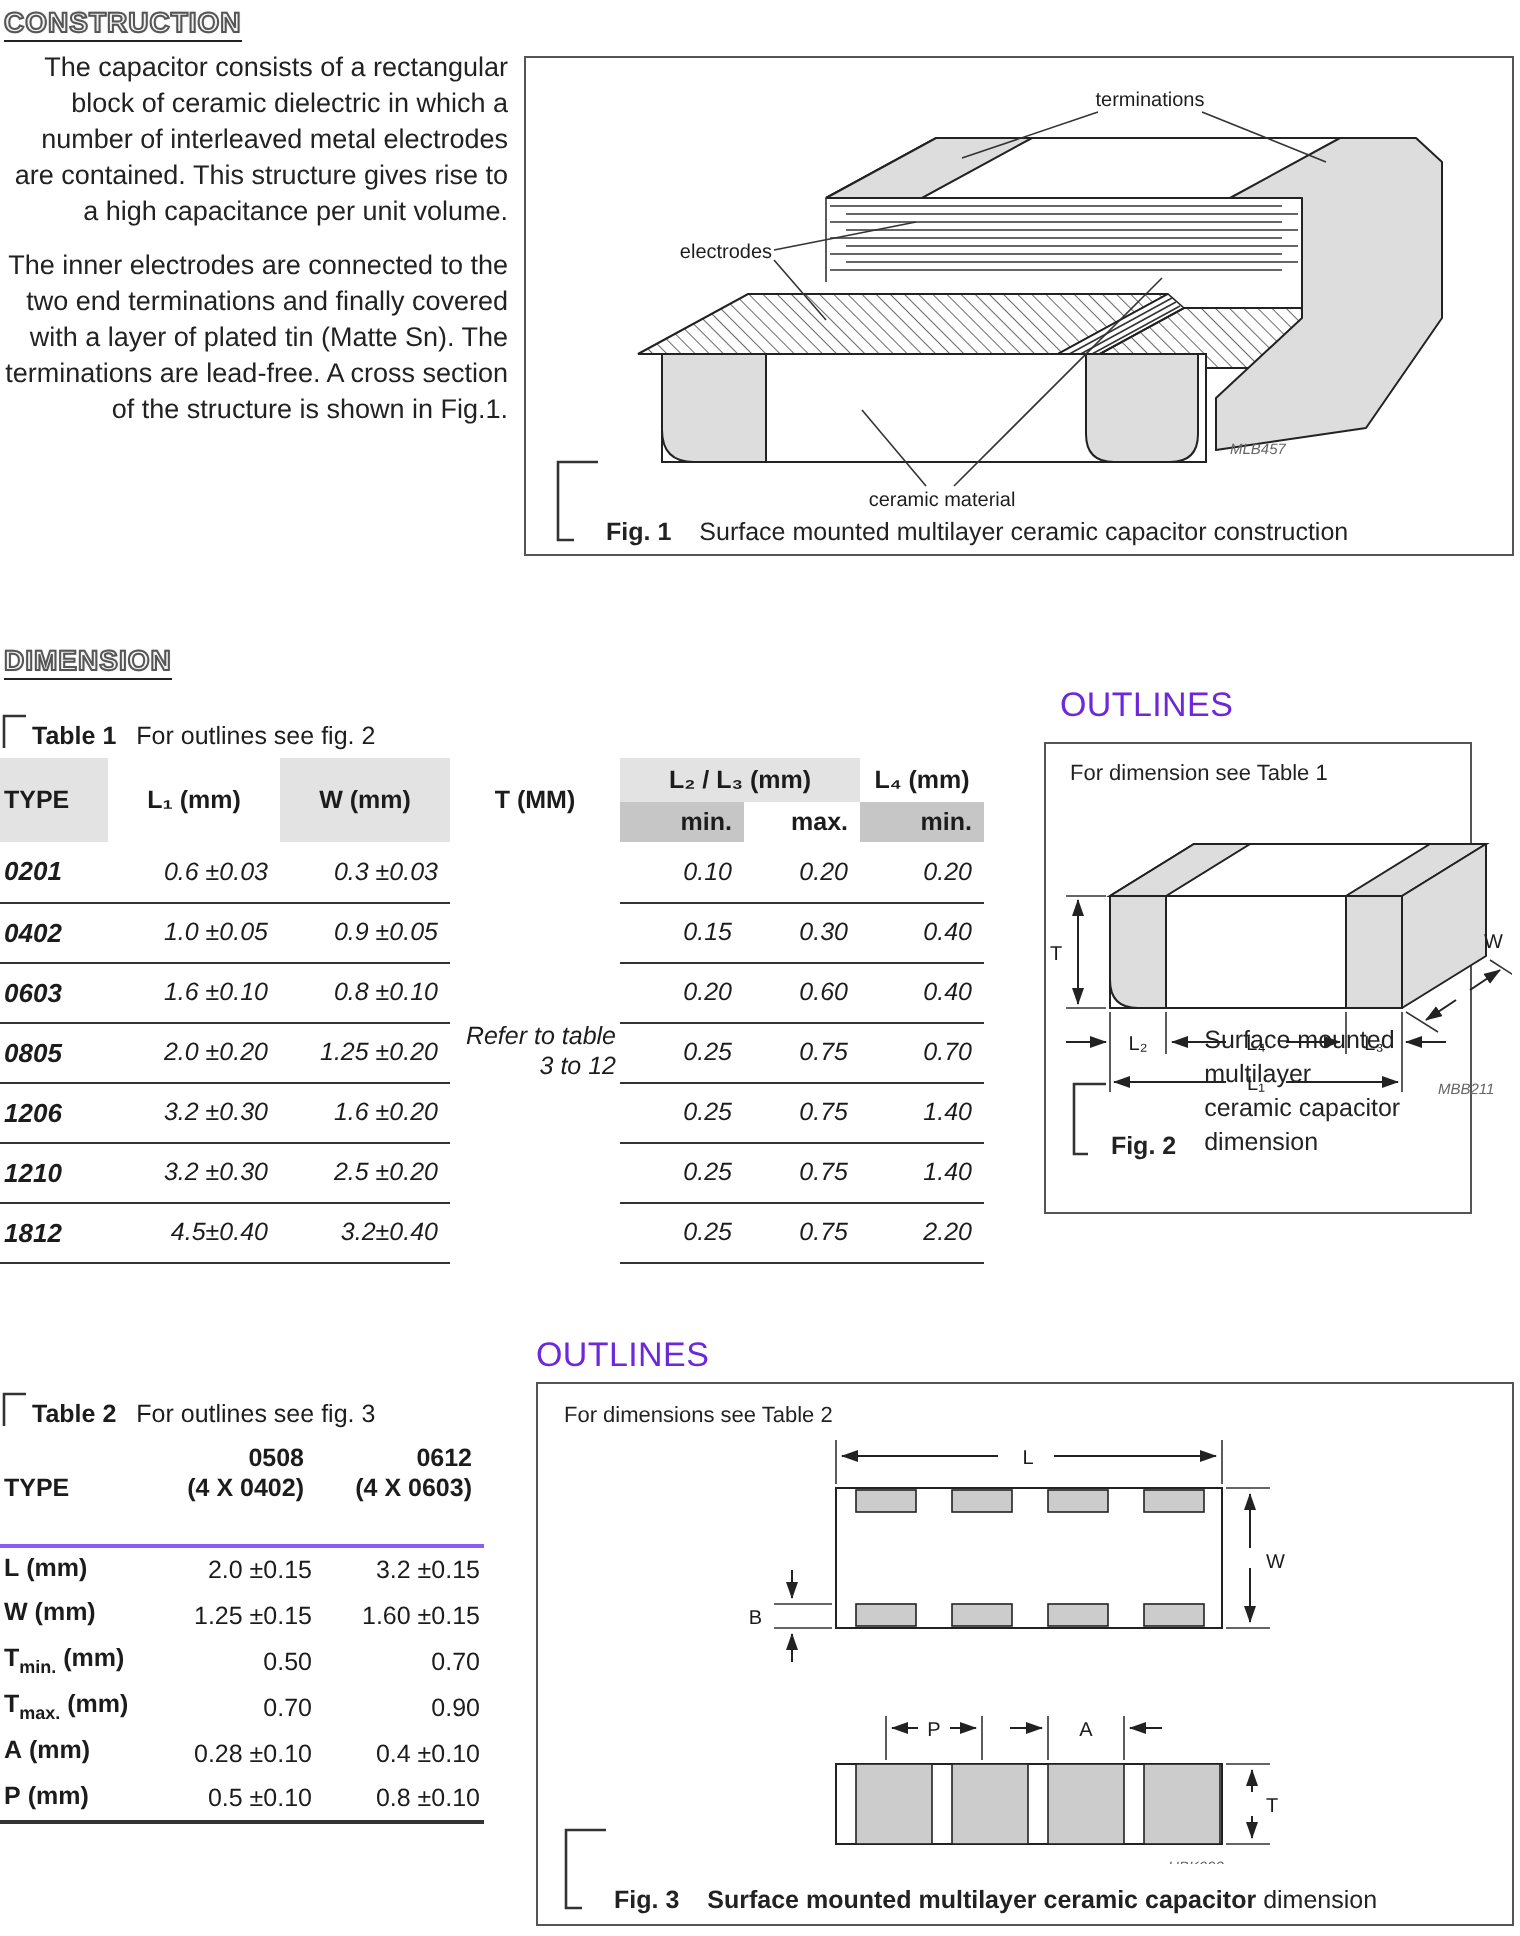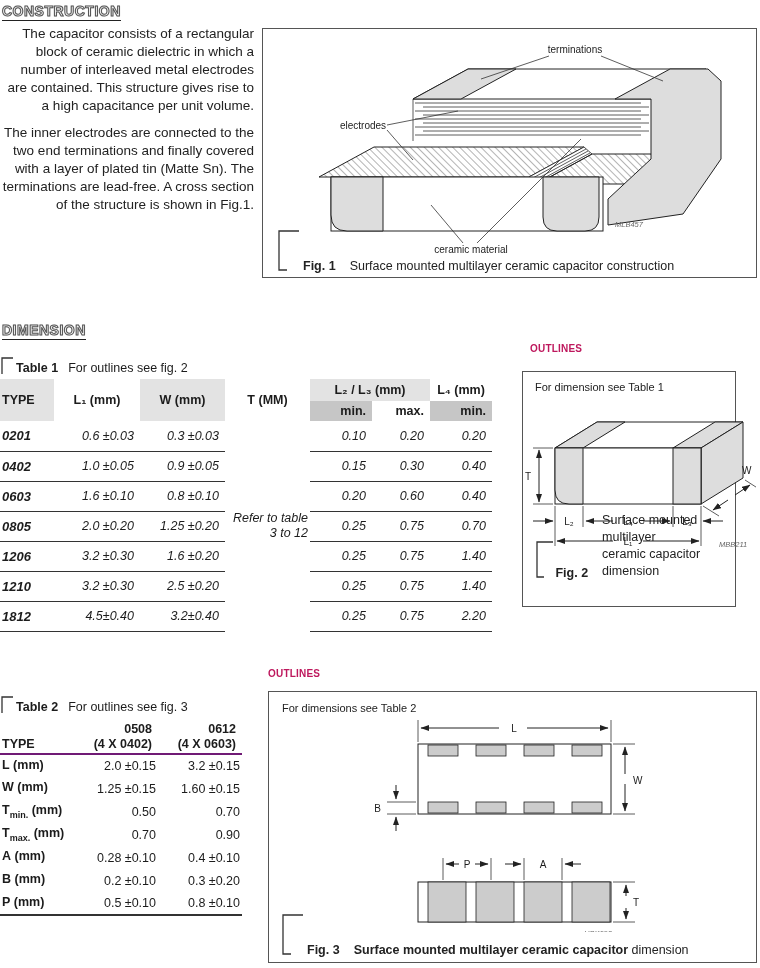--- a/index.html
+++ b/index.html
@@ -9,21 +9,21 @@
     font-family: "Liberation Sans", sans-serif; color: #1c1c1c; overflow: hidden;
   }
   
   .oheading {
     position: absolute; display: inline-block;
     font-size: 14px; font-weight: 700; letter-spacing: .5px;
     color: #f2f2f2; -webkit-text-stroke: 1px #555;
     text-shadow: 0 0 1px #555;
     border-bottom: 1.5px solid #222; padding-bottom: 1px;
   }
-  .bheading { position: absolute; font-size: 10px; font-weight: 700; color: #be185d; letter-spacing:.2px; }
+  .bheading { position: absolute; font-size: 17px; font-weight: 400; color: #6d28d9; letter-spacing:.2px; }
   .bodytext { position: absolute; font-size: 13.5px; line-height: 18px; color: #222; text-align: right; }
   .bodytext p + p { margin-top: 9px; }
 
   .figbox { position: absolute; border: 1px solid #555; background: #fff; }
   .fignote { position: absolute; font-size: 11px; color: #222; }
   .figcode { font-style: italic; fill: #666; font-size: 7.5px; }
   .caption { position: absolute; display: flex; align-items: flex-end; font-size: 12.5px; color:#222; }
   .caption .figno { font-weight: 700; margin: 0 14px 0 2px; white-space: nowrap; }
   .caption .ctext { }
   .cap2 .lines div { line-height: 17px; }
@@ -39,21 +39,21 @@
   .t1 .g1 { background: #e3e3e3; }
   .t1 .g2 { background: #c6c6c6; }
   .t1 thead tr:first-child th { height: 22px; }
   .t1 thead tr:last-child th { height: 20px; }
   .t1 tbody tr { height: 30px; font-style: italic; }
   .t1 td.type { font-weight: 700; font-size: 13px; text-align: left; padding-left: 2px; }
   .t1 .bb { border-bottom: 1px solid #333; }
   .t1 td.tnote { text-align: right; font-size: 12.5px; line-height: 15px; padding: 0 2px; }
   .t1 th.type-h { text-align: left; padding-left: 2px; }
 
-  .t2 th { border-bottom: 2px solid #701a75; text-align: right; line-height: 15px; padding-bottom: 1px; }
+  .t2 th { border-bottom: 2px solid #8b5cf6; text-align: right; line-height: 15px; padding-bottom: 20px; }
   .t2 th.lh { text-align: left; padding-left: 2px; vertical-align: bottom; }
   .t2 tbody tr { height: 23px; }
   .t2 td { text-align: right; font-size: 12.5px; padding-right: 2px; }
   .t2 td.lbl { text-align: left; font-weight: 700; font-size: 12.5px; padding-left: 2px; }
   .t2 tbody tr:last-child td { border-bottom: 2px solid #333; }
   sub { font-size: 9px; }
 
   svg text { font-family: "Liberation Sans", sans-serif; fill: #1c1c1c; }
   .dline { stroke: #222; stroke-width: 1; fill: none; }
   .thin  { stroke: #333; stroke-width: .8; fill: none; }
@@ -334,25 +334,20 @@
           <td class="lbl"><span>T</span><sub>max.</sub><span> (mm)</span></td>
           <td>0.70</td>
           <td>0.90</td>
         </tr>
         <tr>
           <td class="lbl"><span>A</span><sub></sub><span> (mm)</span></td>
           <td>0.28 ±0.10</td>
           <td>0.4 ±0.10</td>
         </tr>
         <tr>
-          <td class="lbl"><span>B</span><sub></sub><span> (mm)</span></td>
-          <td>0.2 ±0.10</td>
-          <td>0.3 ±0.20</td>
-        </tr>
-        <tr>
           <td class="lbl"><span>P</span><sub></sub><span> (mm)</span></td>
           <td>0.5 ±0.10</td>
           <td>0.8 ±0.10</td>
         </tr>
       </tbody>
     </table>
   </div>
 
   <div class="figbox" style="left:268px; top:691px; width:489px; height:272px;padding-left:15px;">
     <div class="fignote" style="left:13px; top:10px;">For dimensions see Table 2</div>

